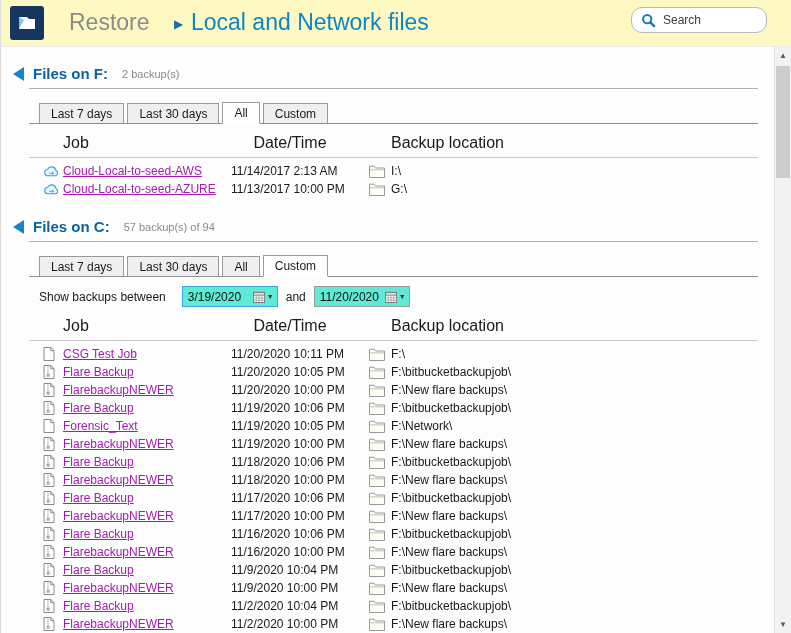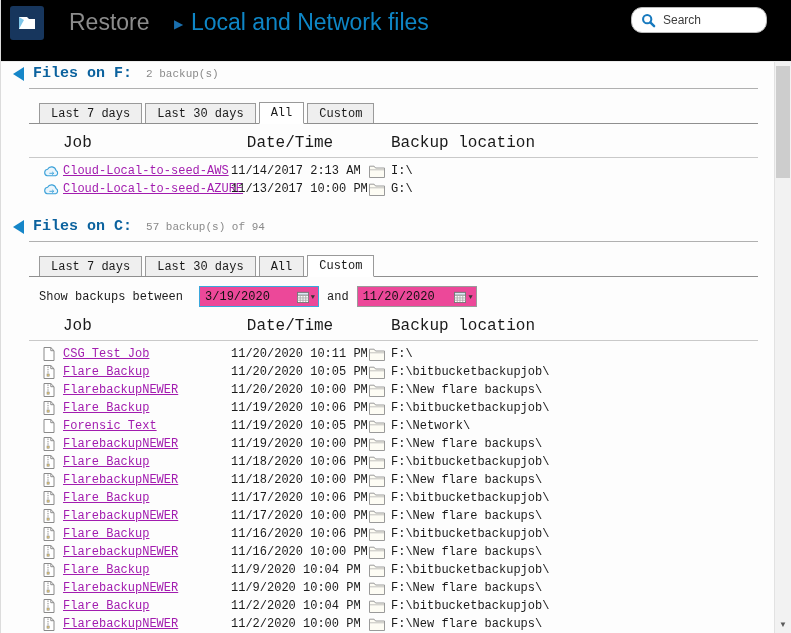--- a/index.html
+++ b/index.html
@@ -1,46 +1,46 @@
 <!DOCTYPE html>
 <html><head>
 <meta charset="utf-8">
 <style>
   * { box-sizing: border-box; margin: 0; padding: 0; }
   html,body { width: 791px; height: 633px; overflow: hidden; }
   body { font-family: "Liberation Sans", sans-serif; background: #ffffff; }
   .app { position: relative; width: 791px; height: 633px; background: #fdfdfd; border-left: 1px solid #dcdcdc; overflow: hidden; }
 
   
-  .header { position: absolute; top: 0; left: 0; right: 0; height: 62px; background: #000000; border-bottom: 1px solid #ececec; z-index: 5; }
+  .header { position: absolute; top: 0; left: 0; right: 0; height: 47px; background: #fef9c3; border-bottom: 1px solid #ececec; z-index: 5; }
   .logo { position: absolute; top: 6px; left: 9px; width: 34px; height: 34px; background: #17365d; border-radius: 3px; display: flex; align-items: center; justify-content: center; }
   .h-title { position: absolute; top: 9px; left: 68px; font-size: 23px; color: #8c8c8c; font-weight: 400; }
   .h-sep { position: absolute; top: 17px; left: 173px; font-size: 12px; color: #1a6fae; }
   .h-crumb { position: absolute; top: 9px; left: 190px; font-size: 23px; color: #0e86c6; font-weight: 400; }
   .searchbox { position: absolute; top: 7px; right: 24px; width: 136px; height: 26px; background: #fff; border: 1px solid #b9b9b9; border-radius: 11px; display: flex; align-items: center; padding: 0 9px; gap: 7px; }
   .searchbox input { border: none; outline: none; width: 100%; font-size: 12px; color: #333; font-family: "Liberation Sans", sans-serif; background: transparent; }
   .searchbox input::placeholder { color: #3c3c3c; opacity: 1; }
 
   
   .content { position: absolute; top: 47px; left: 0; right: 17px; bottom: 0; background: #fdfdfd; overflow: hidden; }
-  .section { padding: 0 16px 0 10px; font-family: Liberation Mono, monospace; }
+  .section { padding: 0 16px 0 10px; }
   .sec-head { display: flex; align-items: center; margin-top: 18px; }
   .sec-head.second { margin-top: 20px; }
   .tri { width: 0; height: 0; border-right: 11px solid #1686c8; border-top: 7px solid transparent; border-bottom: 7px solid transparent; margin-left: 2px; }
   .sec-title { font-size: 15px; font-weight: bold; color: #0b629e; margin-left: 9px; }
   .sec-sub { font-size: 11px; color: #8a8a8a; margin-left: 14px; }
   .rule { border-bottom: 1px solid #b0b0b0; margin: 6px 0 0 18px; }
   .rule.light { border-bottom: 1px solid #c9c9c9; margin-top: 0; }
 
   .tabs { display: flex; align-items: flex-end; margin: 13px 0 0 18px; padding-left: 10px; border-bottom: 1px solid #8f8f8f; }
   .tab { font-size: 12px; color: #1a1a1a; background: #efefef; border: 1px solid #9a9a9a; border-bottom: none; padding: 3px 11px 2px; margin-right: 3px; height: 20px; line-height: 15px; cursor: default; }
   .tab.active { background: #ffffff; margin-bottom: -1px; height: 22px; padding-bottom: 3px; border-bottom: 1px solid #ffffff; z-index: 2; position: relative; }
 
   .filter-row { display: flex; align-items: center; margin: 9px 0 0 18px; padding-left: 10px; font-size: 12px; color: #1a1a1a; gap: 8px; }
-  .datebox { width: 120px; height: 21px; background: #ec4899; display: flex; align-items: center; padding: 0 3px 0 5px; font-size: 12px; color: #111; gap: 1px; }
+  .datebox { width: 96px; height: 21px; background: #5eead4; display: flex; align-items: center; padding: 0 3px 0 5px; font-size: 12px; color: #111; gap: 1px; }
   .datebox .dateval { flex: 1; }
   .datebox .dd { font-size: 7px; color: #333; padding-left: 1px; }
   .datebox.from { border: 1px solid #3aa7dc; margin-left: 8px; }
   .datebox.to { border: 1px solid #9a9a9a; }
 
   .grid { display: grid; grid-template-columns: 20px 168px 118px 20px 22px 1fr; align-items: center; }
   .thead { margin: 8px 0 0 18px; padding: 2px 0 5px 14px; font-size: 16px; color: #1a1a1a; }
   .thead .cd-h { text-align: center; }
   .rows { margin-left: 18px; padding-left: 14px; padding-top: 4px; }
   .trow { height: 18px; font-size: 12px; color: #1a1a1a; }

